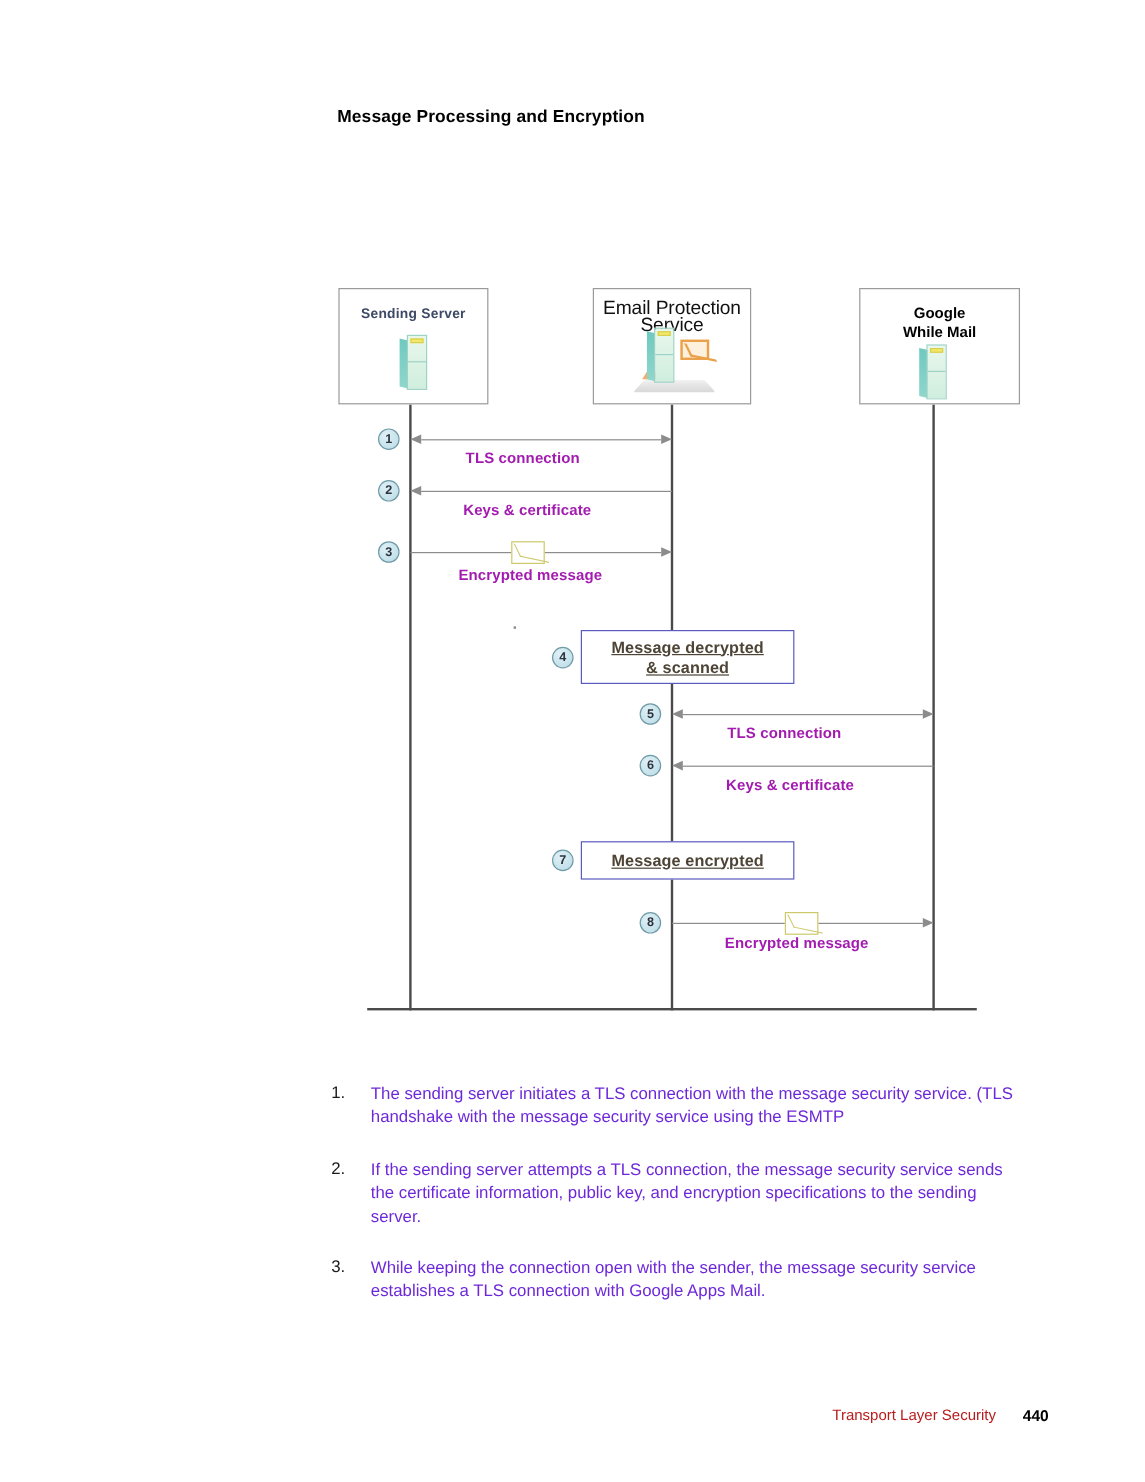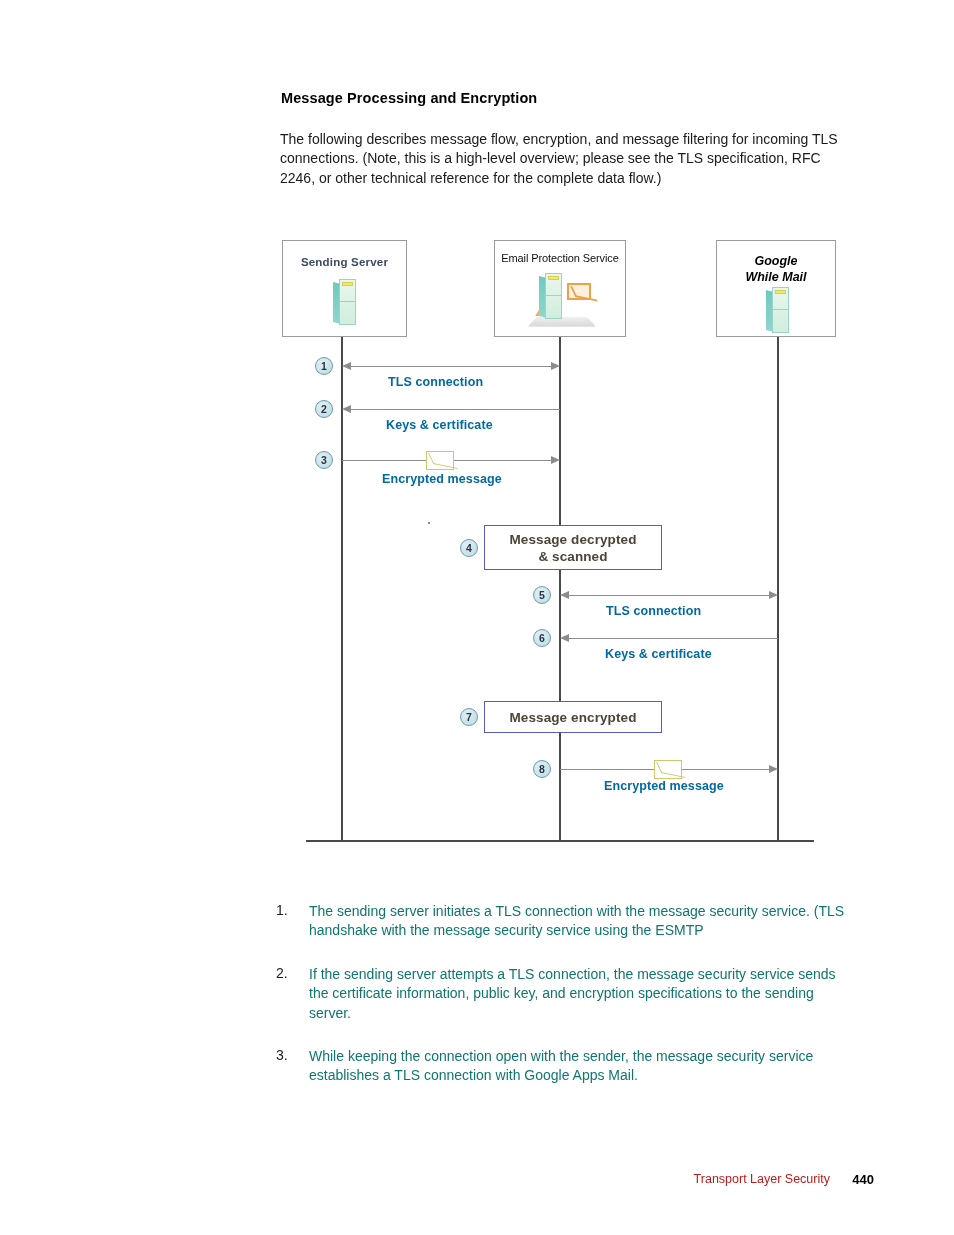--- a/index.html
+++ b/index.html
@@ -26,21 +26,21 @@
 
   .node-box{
     position:absolute;background:#fff;border:1px solid #9a9a9a;
     box-sizing:border-box;
   }
   .node-label{
     position:absolute;left:0;right:0;text-align:center;
     font-size:11.5px;line-height:14px;
   }
   .node-label.sending{top:14px;color:#3d4a66;font-weight:600;letter-spacing:.2px;}
-  .node-label.eps{top:10px;color:#111;font-weight:400;font-size:11px;letter-spacing:-.1px;}
+  .node-label.eps{top:10px;color:#111;font-weight:400;font-size:16px;letter-spacing:-.1px;}
   .node-label.gam{top:12px;color:#000;font-weight:bold;font-size:12.5px;line-height:16px;}
 
   
   .rack{position:absolute;width:24px;height:46px;}
   .rack .side{
     position:absolute;left:0;top:3px;width:7px;height:40px;
     background:linear-gradient(180deg,#6fc9c0,#8fd6cc);
     transform:skewY(14deg);transform-origin:top left;
   }
   .rack .face{
@@ -84,77 +84,76 @@
 
   
   .arrow-row{position:absolute;}
   .arrow-line{position:absolute;height:1px;background:#8c8c8c;top:0;}
   .arrow-head{position:absolute;width:0;height:0;top:-4px;
     border-top:4.5px solid transparent;border-bottom:4.5px solid transparent;}
   .arrow-head.right{border-left:9px solid #8c8c8c;}
   .arrow-head.left{border-right:9px solid #8c8c8c;}
 
   .arrow-label{
-    position:absolute;font-size:12.5px;font-weight:bold;color:#0369a1;
+    position:absolute;font-size:12.5px;font-weight:bold;color:#a21caf;
     white-space:nowrap;letter-spacing:.1px;
   }
 
   
   .step{
     position:absolute;width:18px;height:18px;border-radius:50%;
     background:radial-gradient(circle at 35% 30%,#dff0f5,#b9dbe6);
     border:1.5px solid #6f9aa8;
     font-size:10.5px;font-weight:bold;color:#2c3340;
     display:flex;align-items:center;justify-content:center;
     box-sizing:border-box;line-height:1;
   }
 
   
   .proc-box{
     position:absolute;background:#fff;border:1.5px solid #5b5bbf;
     box-sizing:border-box;display:flex;align-items:center;justify-content:center;
     text-align:center;font-size:13.5px;font-weight:bold;color:#4d4436;
-    line-height:17px;letter-spacing:.1px;
+    line-height:17px;letter-spacing:.1px;text-decoration:underline;
   }
 
   
   .msg-env{
     position:absolute;width:28px;height:19px;background:#ffffff;
     border:1.5px solid #cdc86a;box-sizing:border-box;
   }
   .msg-env:before{
     content:"";position:absolute;left:1px;top:1px;width:21px;height:10px;
     border-left:1.5px solid #cdc86a;border-bottom:1.5px solid #cdc86a;
     transform:skewX(26deg) skewY(13deg);transform-origin:top left;
   }
   .stray-dot{position:absolute;width:2px;height:2px;background:#8a8a8a;}
 
   
   .list{position:absolute;left:276px;top:902px;width:575px;}
   .li{position:relative;margin-bottom:18px;}
   .li .num{position:absolute;left:0;top:0;font-size:14px;color:#1a1a1a;}
-  .li .body{margin-left:33px;font-size:14px;line-height:19.4px;color:#0f766e;}
+  .li .body{margin-left:33px;font-size:14px;line-height:19.4px;color:#6d28d9;}
   .li .indent{display:block;padding-left:44px;}
 
   
   .footer{position:absolute;right:0;top:1172px;width:954px;text-align:right;padding-right:0;}
   .footer .ft{
     position:absolute;right:124px;top:0;font-size:12.5px;color:#b91c1c;
   }
   .footer .pg{
     position:absolute;right:80px;top:0;font-size:13px;font-weight:bold;color:#000;
   }
 </style>
 </head>
 <body>
 
 <div class="page">
 
   <h1 class="sec-title">Message Processing and Encryption</h1>
-  <p class="intro">The following describes message flow, encryption, and message filtering for incoming TLS connections. (Note, this is a high-level overview; please see the TLS specification, RFC 2246, or other technical reference for the complete data flow.)</p>
 
   <div class="diagram">
 
     <div class="lifeline" style="left:60px;top:99px;height:505px;"></div>
     <div class="lifeline" style="left:278px;top:99px;height:505px;"></div>
     <div class="lifeline" style="left:496px;top:99px;height:505px;"></div>
     <div class="baseline" style="left:25px;top:602px;width:508px;"></div>
 
     <div class="node-box" style="left:1px;top:2px;width:125px;height:97px;">
       <div class="node-label sending">Sending Server</div>
@@ -172,21 +171,21 @@
         <div class="orange"></div>
         <div class="rack" style="left:8px;top:0;">
             <div class="side"></div>
             <div class="face"></div>
             <div class="led"></div>
           </div>
         <div class="env"></div>
       </div>
     </div>
 
-    <div class="node-box" style="left:435px;top:2px;width:120px;height:97px;font-style:italic;">
+    <div class="node-box" style="left:435px;top:2px;width:134px;height:97px;">
       <div class="node-label gam">
         <span>Google</span><br>
         <span>While Mail</span>
       </div>
       <div class="rack" style="left:49px;top:46px;">
         <div class="side"></div>
           <div class="face"></div>
           <div class="led"></div>
       </div>
     </div>

